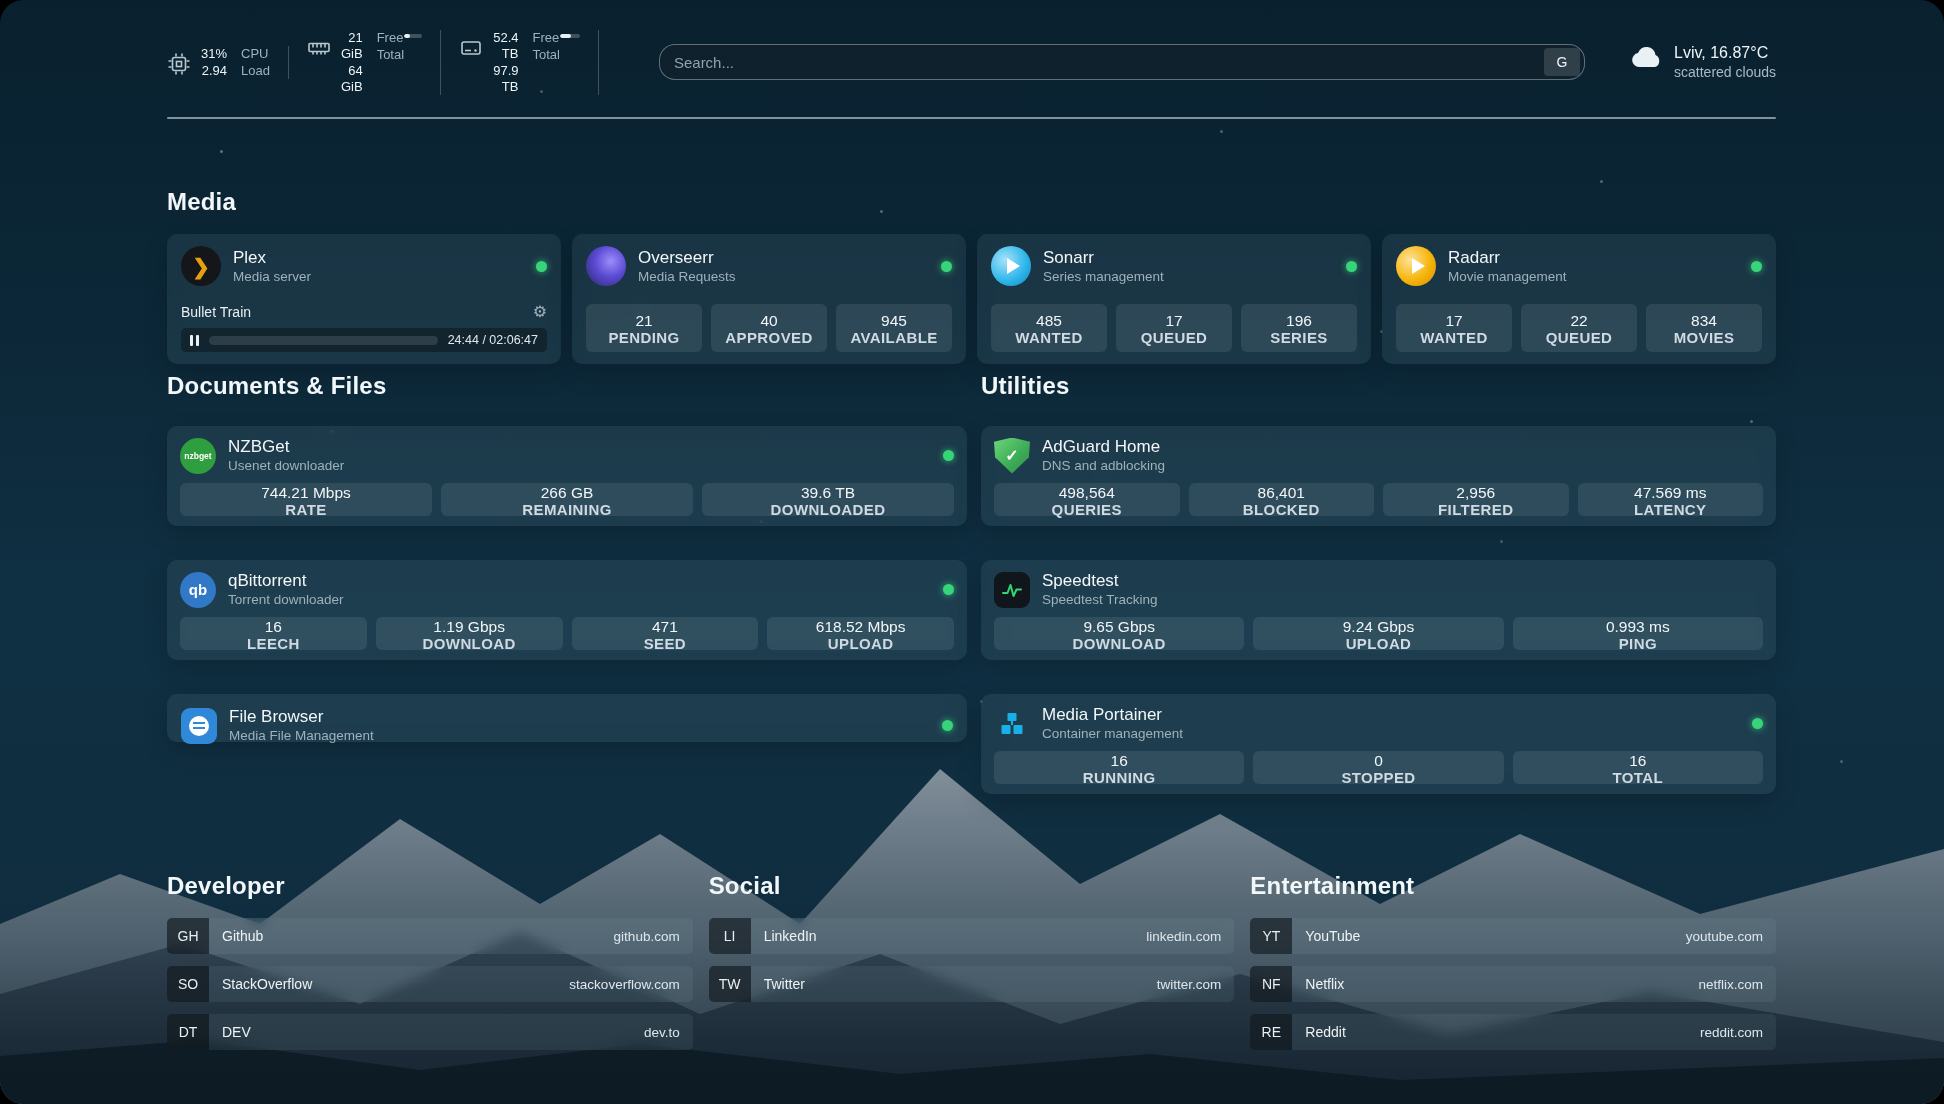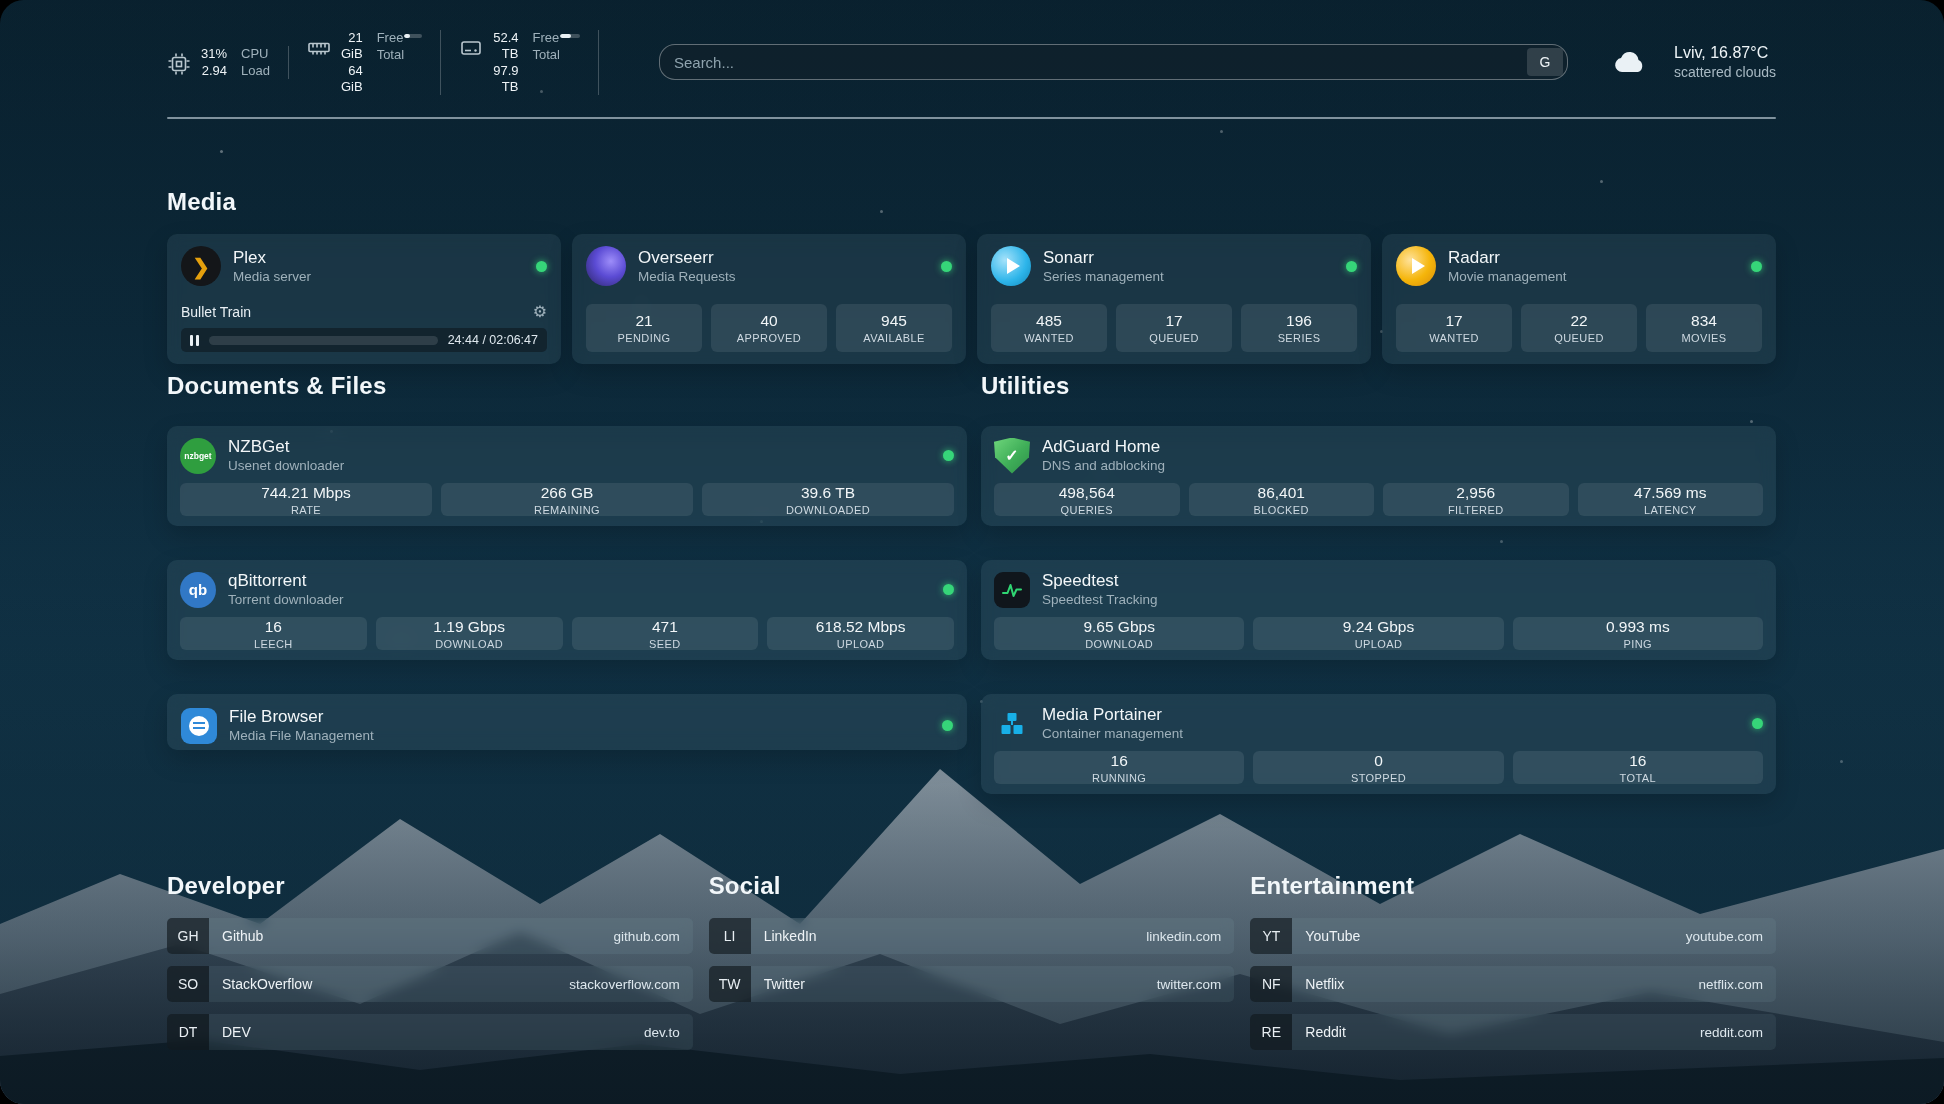--- a/index.html
+++ b/index.html
@@ -37,21 +37,21 @@
   .res-fill { height:100%; background:#e9f0f4; border-radius:2px; }
 
   .searchbar { flex:1; margin:0 42px; height:36px; display:flex; align-items:center;
                background:rgba(18,32,42,0.55); border:1px solid rgba(255,255,255,0.35); border-radius:16px; }
   .search-input { flex:1; background:transparent; border:none; outline:none; color:#e8f0f5; font-size:15px; padding:0 14px;
                   font-family:"Liberation Sans", sans-serif; }
   .search-input::placeholder { color:#8fa3ae; }
   .g-btn { width:36px; height:28px; margin-right:4px; border-radius:4px; background:rgba(255,255,255,0.14);
            display:flex; align-items:center; justify-content:center; color:#eef3f6; font-size:14px; cursor:pointer; }
 
-  .weather { display:flex; align-items:center; gap:24px; }
+  .weather { display:flex; gap:7px; }
   .cloud-icon { width:40px; height:28px; }
   .w-col { display:flex; flex-direction:column; }
   .w-loc { font-size:16px; color:#eef4f7; line-height:20px; }
   .w-cond { font-size:14px; color:#a9bac4; line-height:18px; }
 
   .hr { position:absolute; left:167px; right:168px; top:117px; height:2px; background:rgba(225,238,245,0.55); border-radius:1px; }
 
   
   .section-title { font-size:24px; font-weight:600; color:#f2f7fa; letter-spacing:.2px; }
 
@@ -68,41 +68,41 @@
   .svc-text { display:flex; flex-direction:column; min-width:0; }
   .svc-name { font-size:17px; color:#f3f7f9; line-height:21px; font-weight:500; white-space:nowrap; }
   .svc-sub { font-size:13.5px; color:#9fb1bb; line-height:18px; white-space:nowrap; }
   .dot { width:11px; height:11px; border-radius:50%; background:#36d579; margin-left:auto; box-shadow:0 0 7px rgba(54,213,121,.8); flex:0 0 auto; }
 
   .stats { margin-top:auto; display:flex; gap:9px; }
   .stat { flex:1; background:rgba(255,255,255,0.085); border-radius:6px; height:48px;
           display:flex; flex-direction:column; align-items:center; justify-content:center; gap:2px; }
   .wide .stat { height:33px;justify-content:center; }
   .stat-val { font-size:15.5px; color:#f2f6f8; line-height:18px; }
-  .stat-lab { font-size:11px; font-weight:400; color:#cfdae2; letter-spacing:.4px; line-height:12px; }
+  .stat-lab { font-size:15px; font-weight:700; color:#cfdae2; letter-spacing:.4px; line-height:12px; }
 
   
   .player { margin-top:auto; }
   .np-row { display:flex; align-items:center; }
   .np-title { font-size:14px; color:#e9f0f4; }
   .gear { margin-left:auto; color:#9fb1bb; font-size:16px; cursor:pointer; }
   .strip { margin-top:7px; height:24px; background:rgba(10,18,24,0.5); border-radius:5px; display:flex; align-items:center; padding:0 9px; }
   .pause { display:flex; gap:3px; cursor:pointer; }
   .pause i { display:block; width:3px; height:11px; background:#e9f0f4; border-radius:1px; }
   .track { flex:1; height:9px; background:rgba(255,255,255,0.12); border-radius:5px; margin:0 10px; overflow:hidden; }
   .fill { height:100%; background:#eef4f7; border-radius:5px; }
   .time { font-size:12.5px; color:#dfe8ee; white-space:nowrap; }
 
   
   .mid { position:absolute; left:167px; right:168px; top:372px; display:grid; grid-template-columns:800px 1fr; gap:14px; }
   .mid-col { display:flex; flex-direction:column; }
   .mid-col .section-title { margin-bottom:26px; }
   .mid-col .card { margin-bottom:34px; }
   .card.wide { height:100px; padding:10px 13px; }
-  .card.short { height:56px; }
+  .card.short { height:48px; }
   .card.wide .svc-icon, .card.short .svc-icon { width:36px; height:36px; }
 
   
   .icon-plex { background:#141619; }
   .icon-plex .glyph { color:#e5a00d; font-weight:700; font-size:21px; line-height:1; }
   .icon-overseerr { background:radial-gradient(circle at 62% 38%, #9d8df9 0%, #5b4bd4 45%, #2a2463 100%); }
   .icon-sonarr { background:radial-gradient(circle at 35% 35%, #a5e2fa 0%, #2db5ea 58%, #1286b8 100%); }
   .icon-radarr { background:radial-gradient(circle at 35% 35%, #ffe29a 0%, #f5b50a 55%, #d98c0a 100%); }
   .play-tri { display:block; width:0; height:0; border-left:13px solid #fff; border-top:8px solid transparent; border-bottom:8px solid transparent; margin-left:4px; }
   .icon-nzbget { background:#2f9e3f; }

